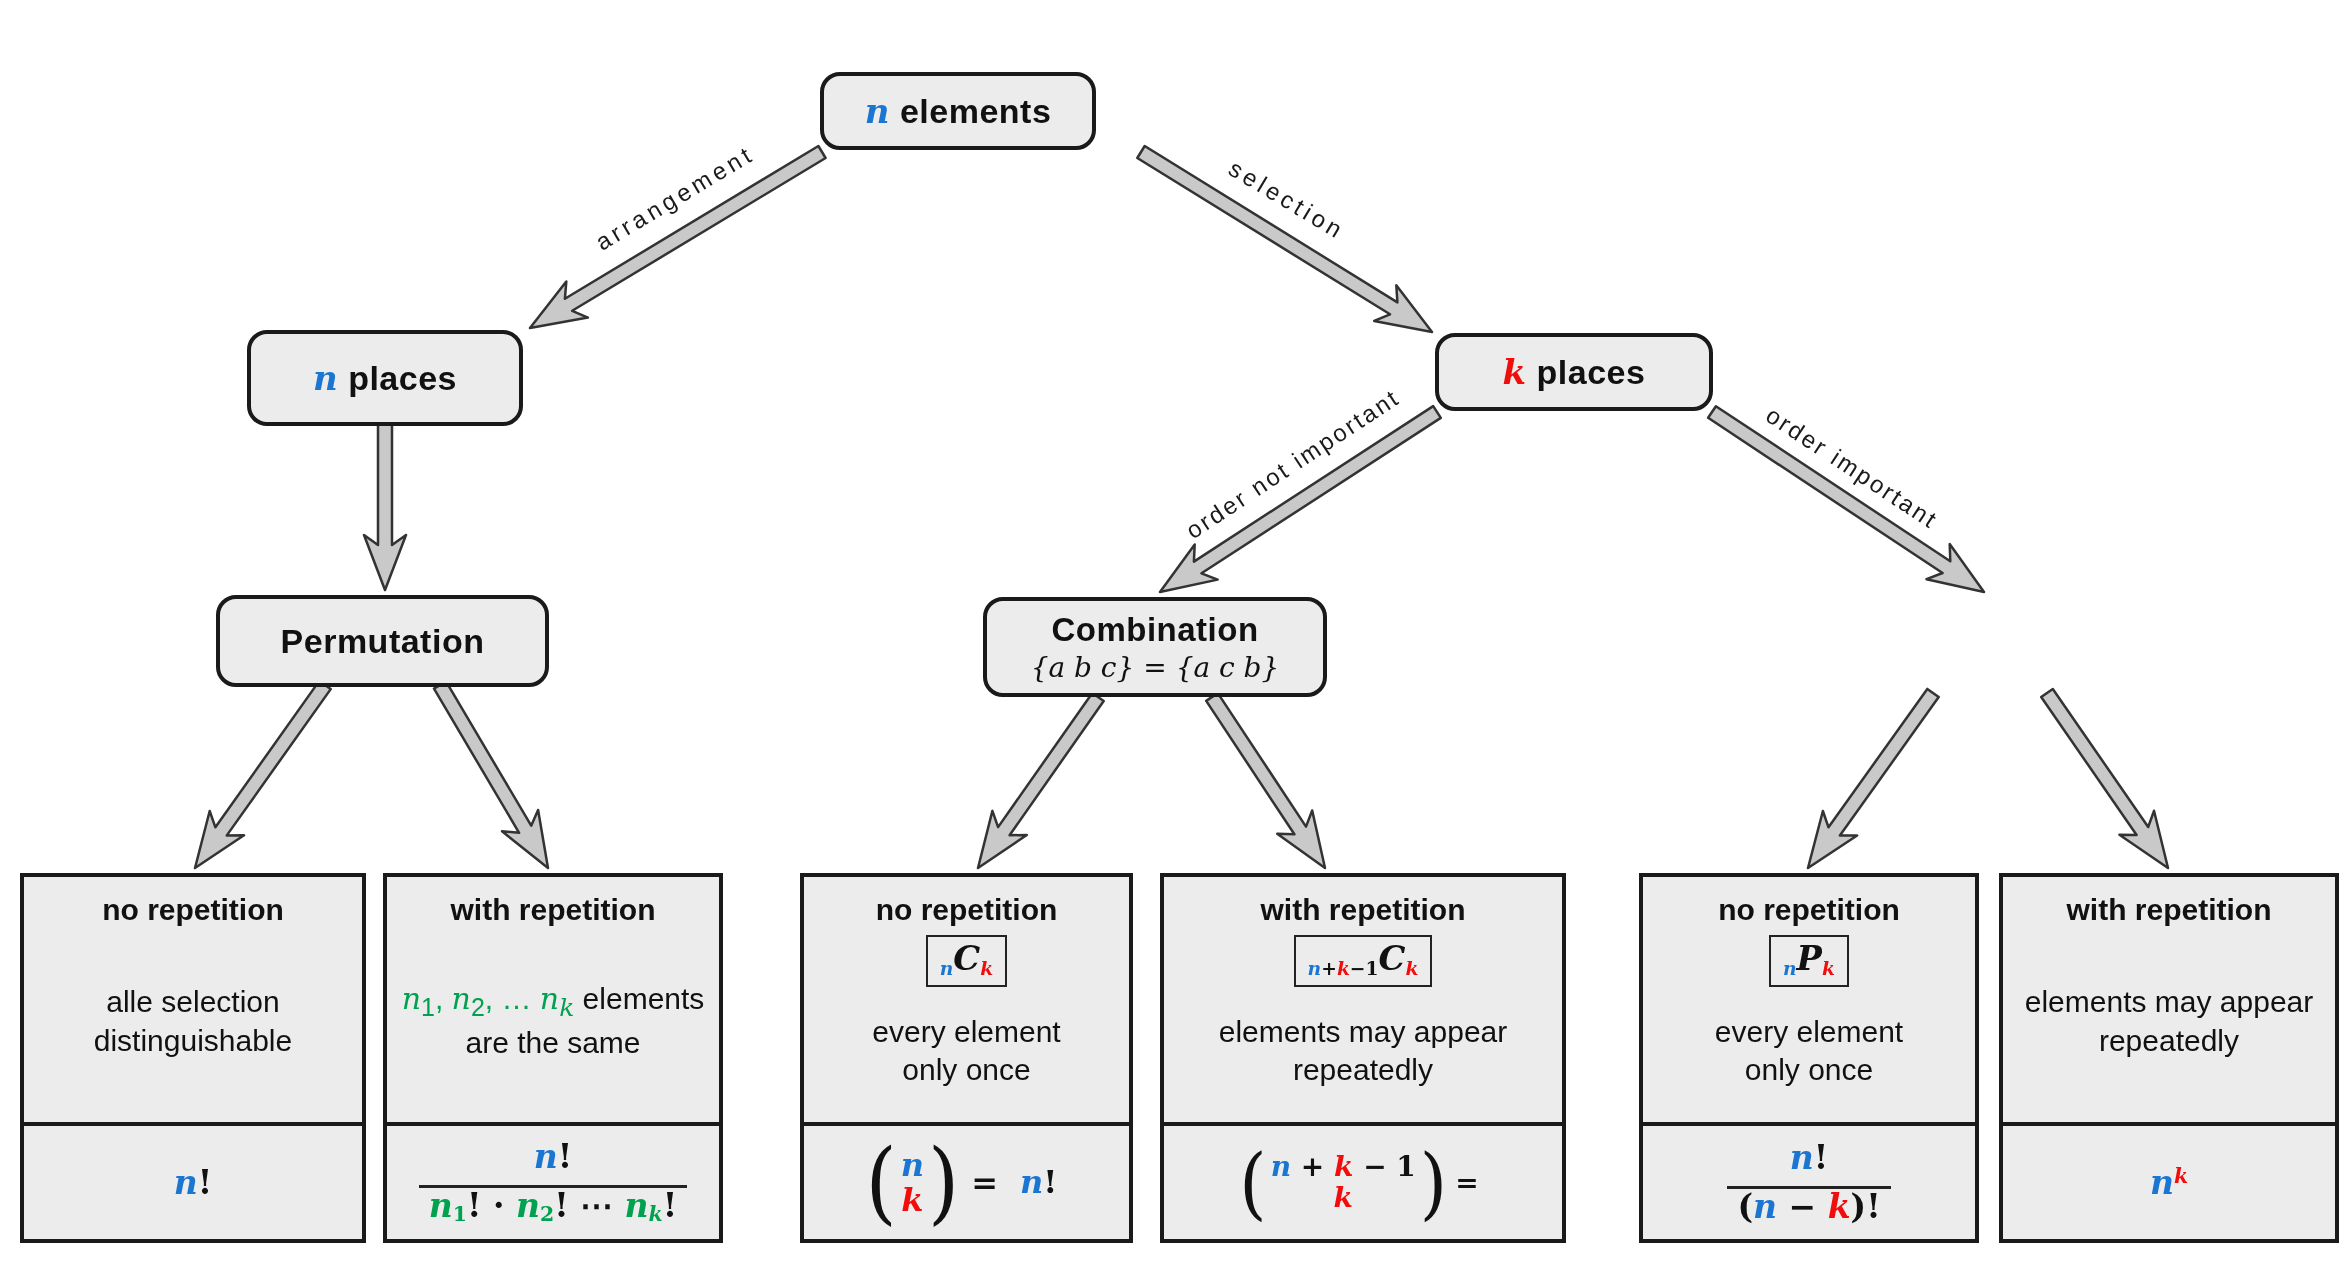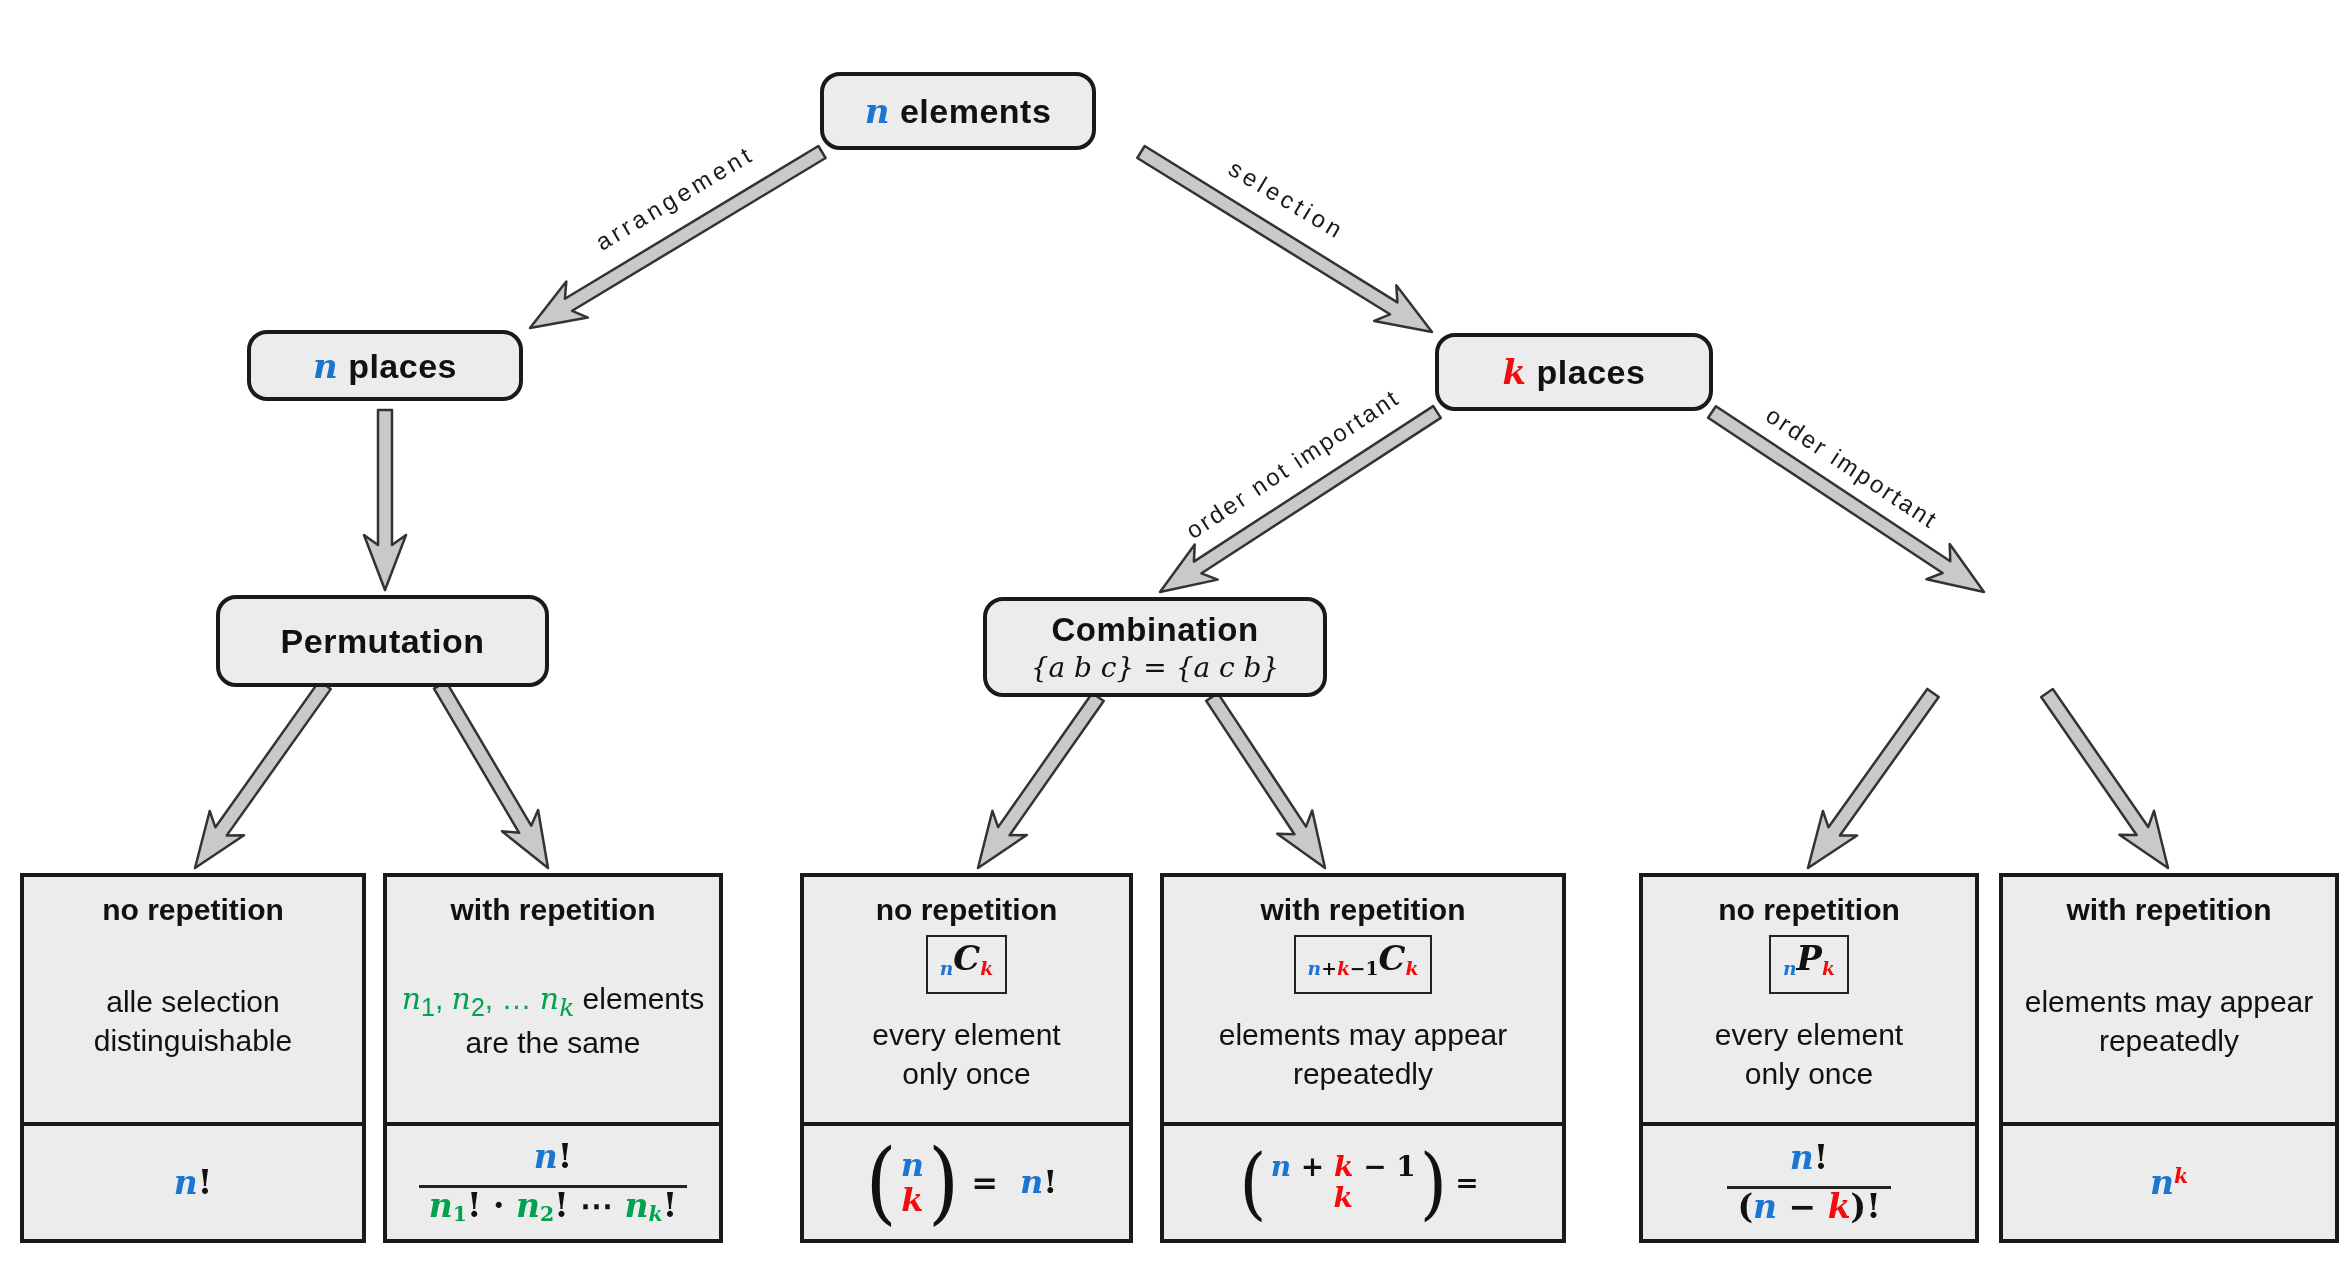--- a/index.html
+++ b/index.html
@@ -22,21 +22,21 @@
   .leaf{
     position:absolute;z-index:2;top:873px;height:370px;background:#ececec;
     border:4px solid #1a1a1a;box-sizing:border-box;display:flex;flex-direction:column;
   }
   .leaf-top{
     height:245px;box-sizing:border-box;display:flex;flex-direction:column;
     align-items:center;padding:16px 8px 6px;
   }
   .leaf-header{font-size:30px;font-weight:bold;}
   .badge{
-    margin-top:8px;border:2px solid #222;padding:1px 12px 13px;
+    margin-top:8px;border:2px solid #222;padding:1px 12px 6px;
     font-family:"DejaVu Serif",serif;font-weight:bold;font-size:26px;background:#ececec;
   }
   .badge sub{font-size:.72em;vertical-align:-0.25em;}
   .big{font-size:1.3em;}
   .leaf-desc{margin:auto 0;font-size:30px;text-align:center;line-height:1.28;}
   .leaf-formula{
     flex:1;border-top:4px solid #1a1a1a;display:flex;align-items:center;
     justify-content:center;font-family:"DejaVu Serif",serif;font-weight:bold;font-size:33px;
   }
   .leaf-formula sub{font-size:.62em;vertical-align:-0.2em;}
@@ -67,21 +67,21 @@
       <polygon points="1092.3,693 998.1,827.1 992.4,810.9 978,868 1026.8,835 1009.6,835.2 1103.7,701" fill="#c9c9c9" stroke="#333333" stroke-width="2.5" stroke-linejoin="round"></polygon>
       <polygon points="1206.2,700.9 1294.4,834.3 1277.2,833.7 1325,868 1312.2,810.5 1306,826.6 1217.8,693.1" fill="#c9c9c9" stroke="#333333" stroke-width="2.5" stroke-linejoin="round"></polygon>
       <polygon points="1927.3,688.9 1828.5,827.3 1822.9,811 1808,868 1857.1,835.5 1839.9,835.5 1938.7,697.1" fill="#c9c9c9" stroke="#333333" stroke-width="2.5" stroke-linejoin="round"></polygon>
       <polygon points="2041.2,697 2136.6,835 2119.4,834.7 2168,868 2154,810.8 2148.2,827 2052.8,689" fill="#c9c9c9" stroke="#333333" stroke-width="2.5" stroke-linejoin="round"></polygon>
     </svg>
 
   <div class="node" style="left:820px;top:72px;width:276px;height:78px;">
     <span class="node-label"><span class="v" style="color: rgb(27, 118, 210);">n</span><span> elements</span></span>
   </div>
 
-  <div class="node" style="left:247px;top:330px;width:276px;height:71px;">
+  <div class="node" style="left:247px;top:330px;width:276px;height:96px;">
     <span class="node-label"><span class="v" style="color: rgb(27, 118, 210);">n</span><span> places</span></span>
   </div>
 
   <div class="node" style="left:1435px;top:333px;width:278px;height:78px;border-radius:20px;">
     <span class="node-label"><span class="v" style="color: rgb(242, 13, 13);">k</span><span> places</span></span>
   </div>
 
   <div class="node" style="left:983px;top:597px;width:344px;height:100px;">
     <span class="node-label" style="font-size:33px;">Combination</span>
     <span class="node-sub">{a b c} = {a c b}</span>

